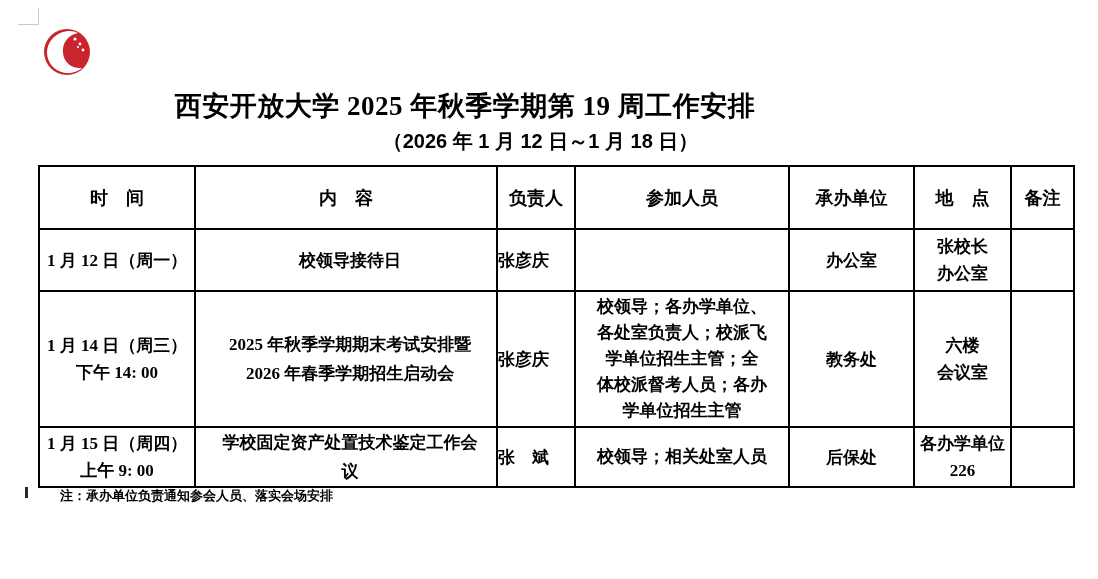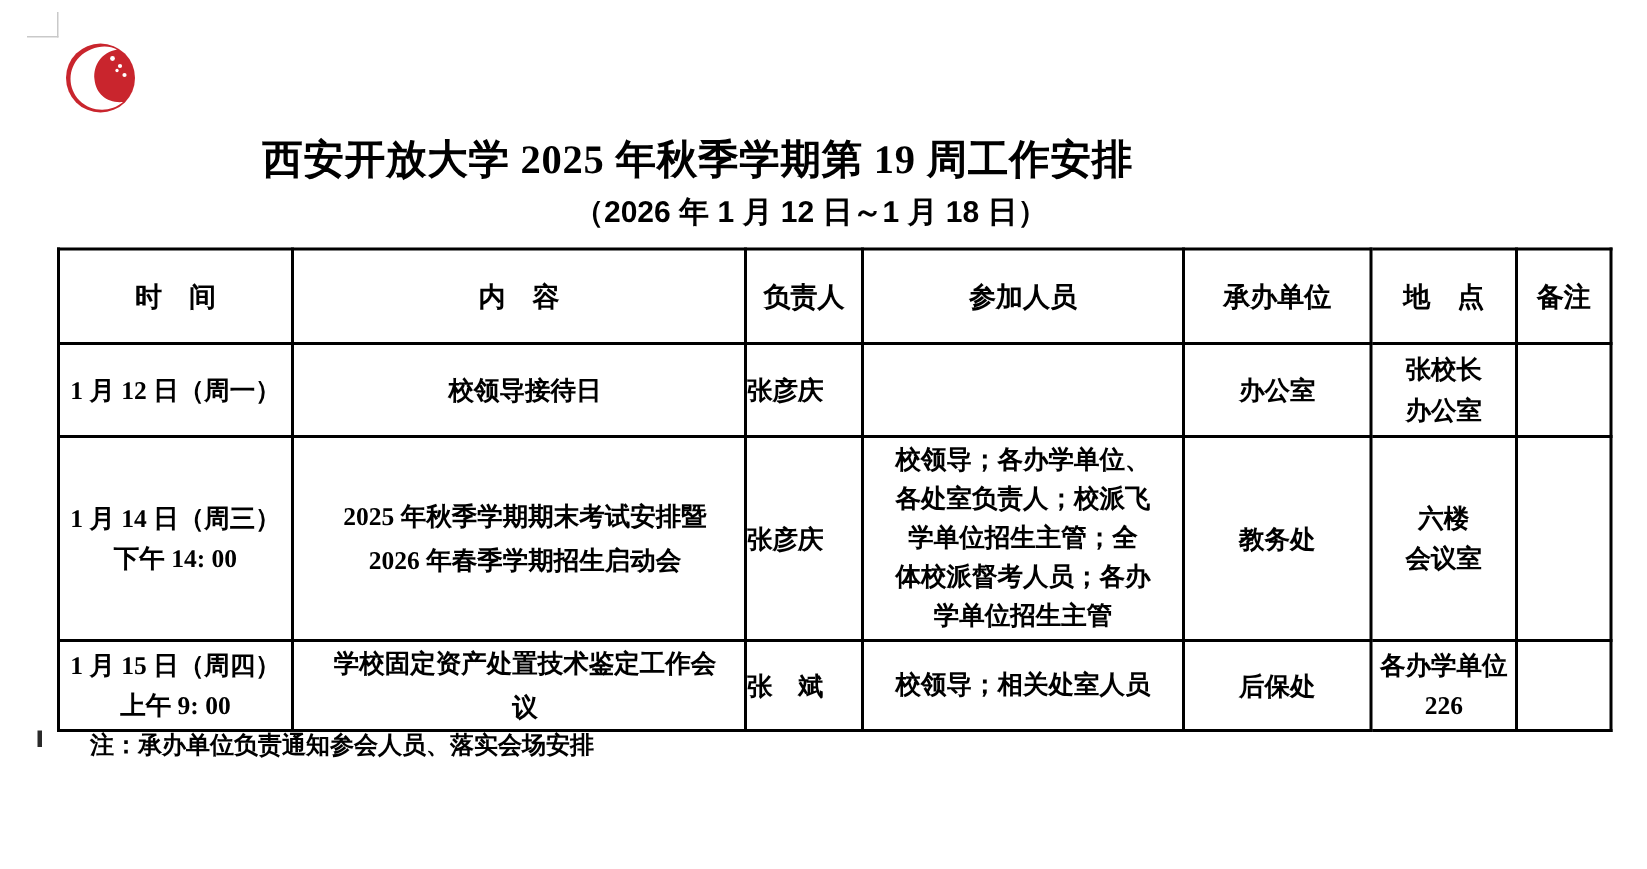--- a/index.html
+++ b/index.html
@@ -68,21 +68,21 @@
   td.c-content { text-align: center; padding-left: 8px; line-height: 29px; }
   td.c-lead { text-align: left; }
   td.c-part { text-align: center; padding: 2px 5px; line-height: 26px; }
   td.c-org  { text-align: center; }
   td.c-loc  { text-align: center; line-height: 27px; }
   .ln { white-space: nowrap; }
 
   
   .doc-note {
     position: absolute; left: 60px; top: 487px;
-    font-weight: 700; font-size: 16px;
+    font-weight: 700; font-size: 13px;
   }
   .edge-mark {
     position: absolute; left: 25px; top: 487px; width: 3px; height: 11px;
     background: #2a2a2a;
   }
 </style>
 </head>
 <body style="--logo_red: #c9252d; --logo_blue: #2456a4; --border: #000000;">
 
 <div class="corner-mark"></div>

